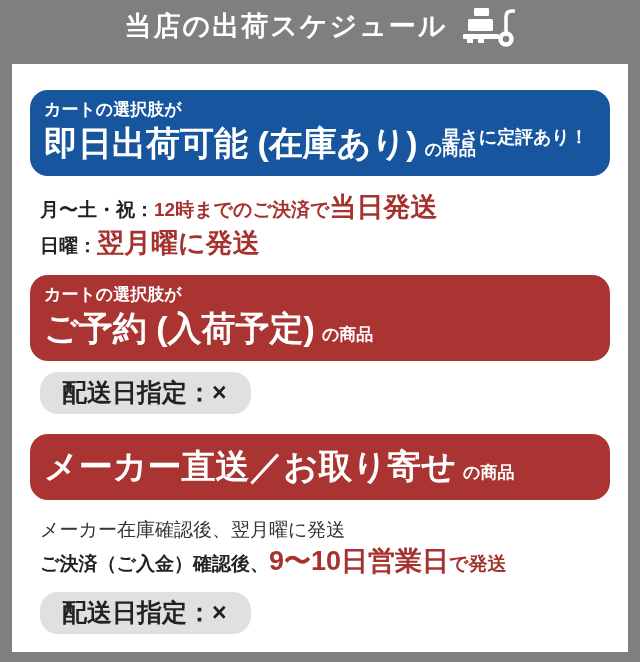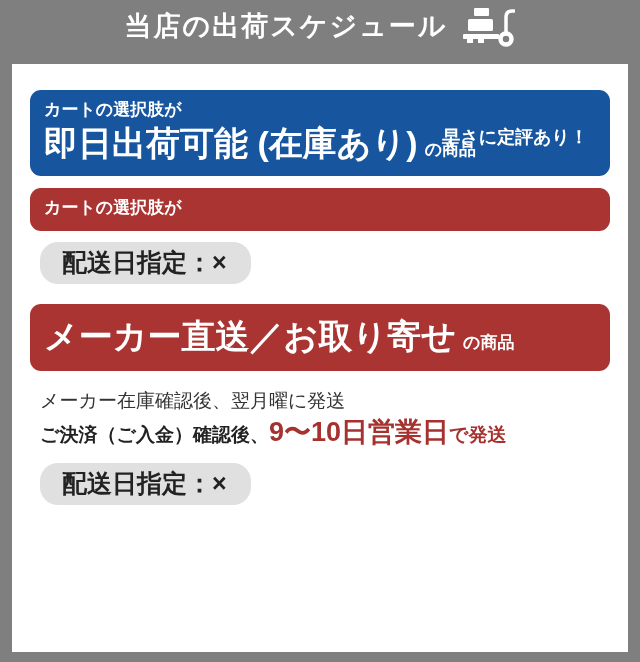--- a/index.html
+++ b/index.html
@@ -31,21 +31,21 @@
   .content {
     position: absolute;
     top: 64px; left: 12px; right: 12px; bottom: 10px;
     background: #ffffff;
     padding: 26px 18px 0 18px;
   }
 
   
   .banner {
     position: relative;
-    border-radius: 11px;
+    border-radius: 18px;
     padding: 9px 14px 11px 14px;
     color: #ffffff;
   }
   .banner.blue { background: #17569e; }
   .banner.red  { background: #a93431; }
   .banner .topline { font-size: 17px; font-weight: 700; line-height: 1.25; margin-bottom: 2px; }
   .banner .mainline { line-height: 1.25; }
   .banner .main { font-size: 34px; font-weight: 700; }
   .banner .suffix { font-size: 17px; font-weight: 700; margin-left: 7px; }
   .banner .note {
@@ -100,23 +100,34 @@
   <div class="content">
 
     <div class="banner blue" id="banner-sameday">
       <div class="topline">カートの選択肢が</div>
       <div class="mainline">
         <span class="main">即日出荷可能 (在庫あり)</span><span class="suffix">の商品</span>
       </div>
       <div class="note">早さに定評あり！</div>
     </div>
 
+    <div class="tb">
+      <div class="line">
+        <span class="t-label">月〜土・祝：</span><span class="t-mid">12時までのご決済で</span><span class="t-strong">当日発送</span>
+      </div>
+      <div class="line">
+        <span class="t-label">日曜：</span><span class="t-strong">翌月曜に発送</span>
+      </div>
+    </div>
 
     <div class="banner red" id="banner-preorder">
       <div class="topline">カートの選択肢が</div>
+      <div class="mainline">
+        <span class="main">ご予約 (入荷予定)</span><span class="suffix">の商品</span>
+      </div>
     </div>
 
 
     <div class="pill-row">
       <span class="pill">配送日指定：×</span>
     </div>
 
     <div class="banner red" id="banner-direct">
       <div class="mainline">
         <span class="main">メーカー直送／お取り寄せ</span><span class="suffix">の商品</span>

